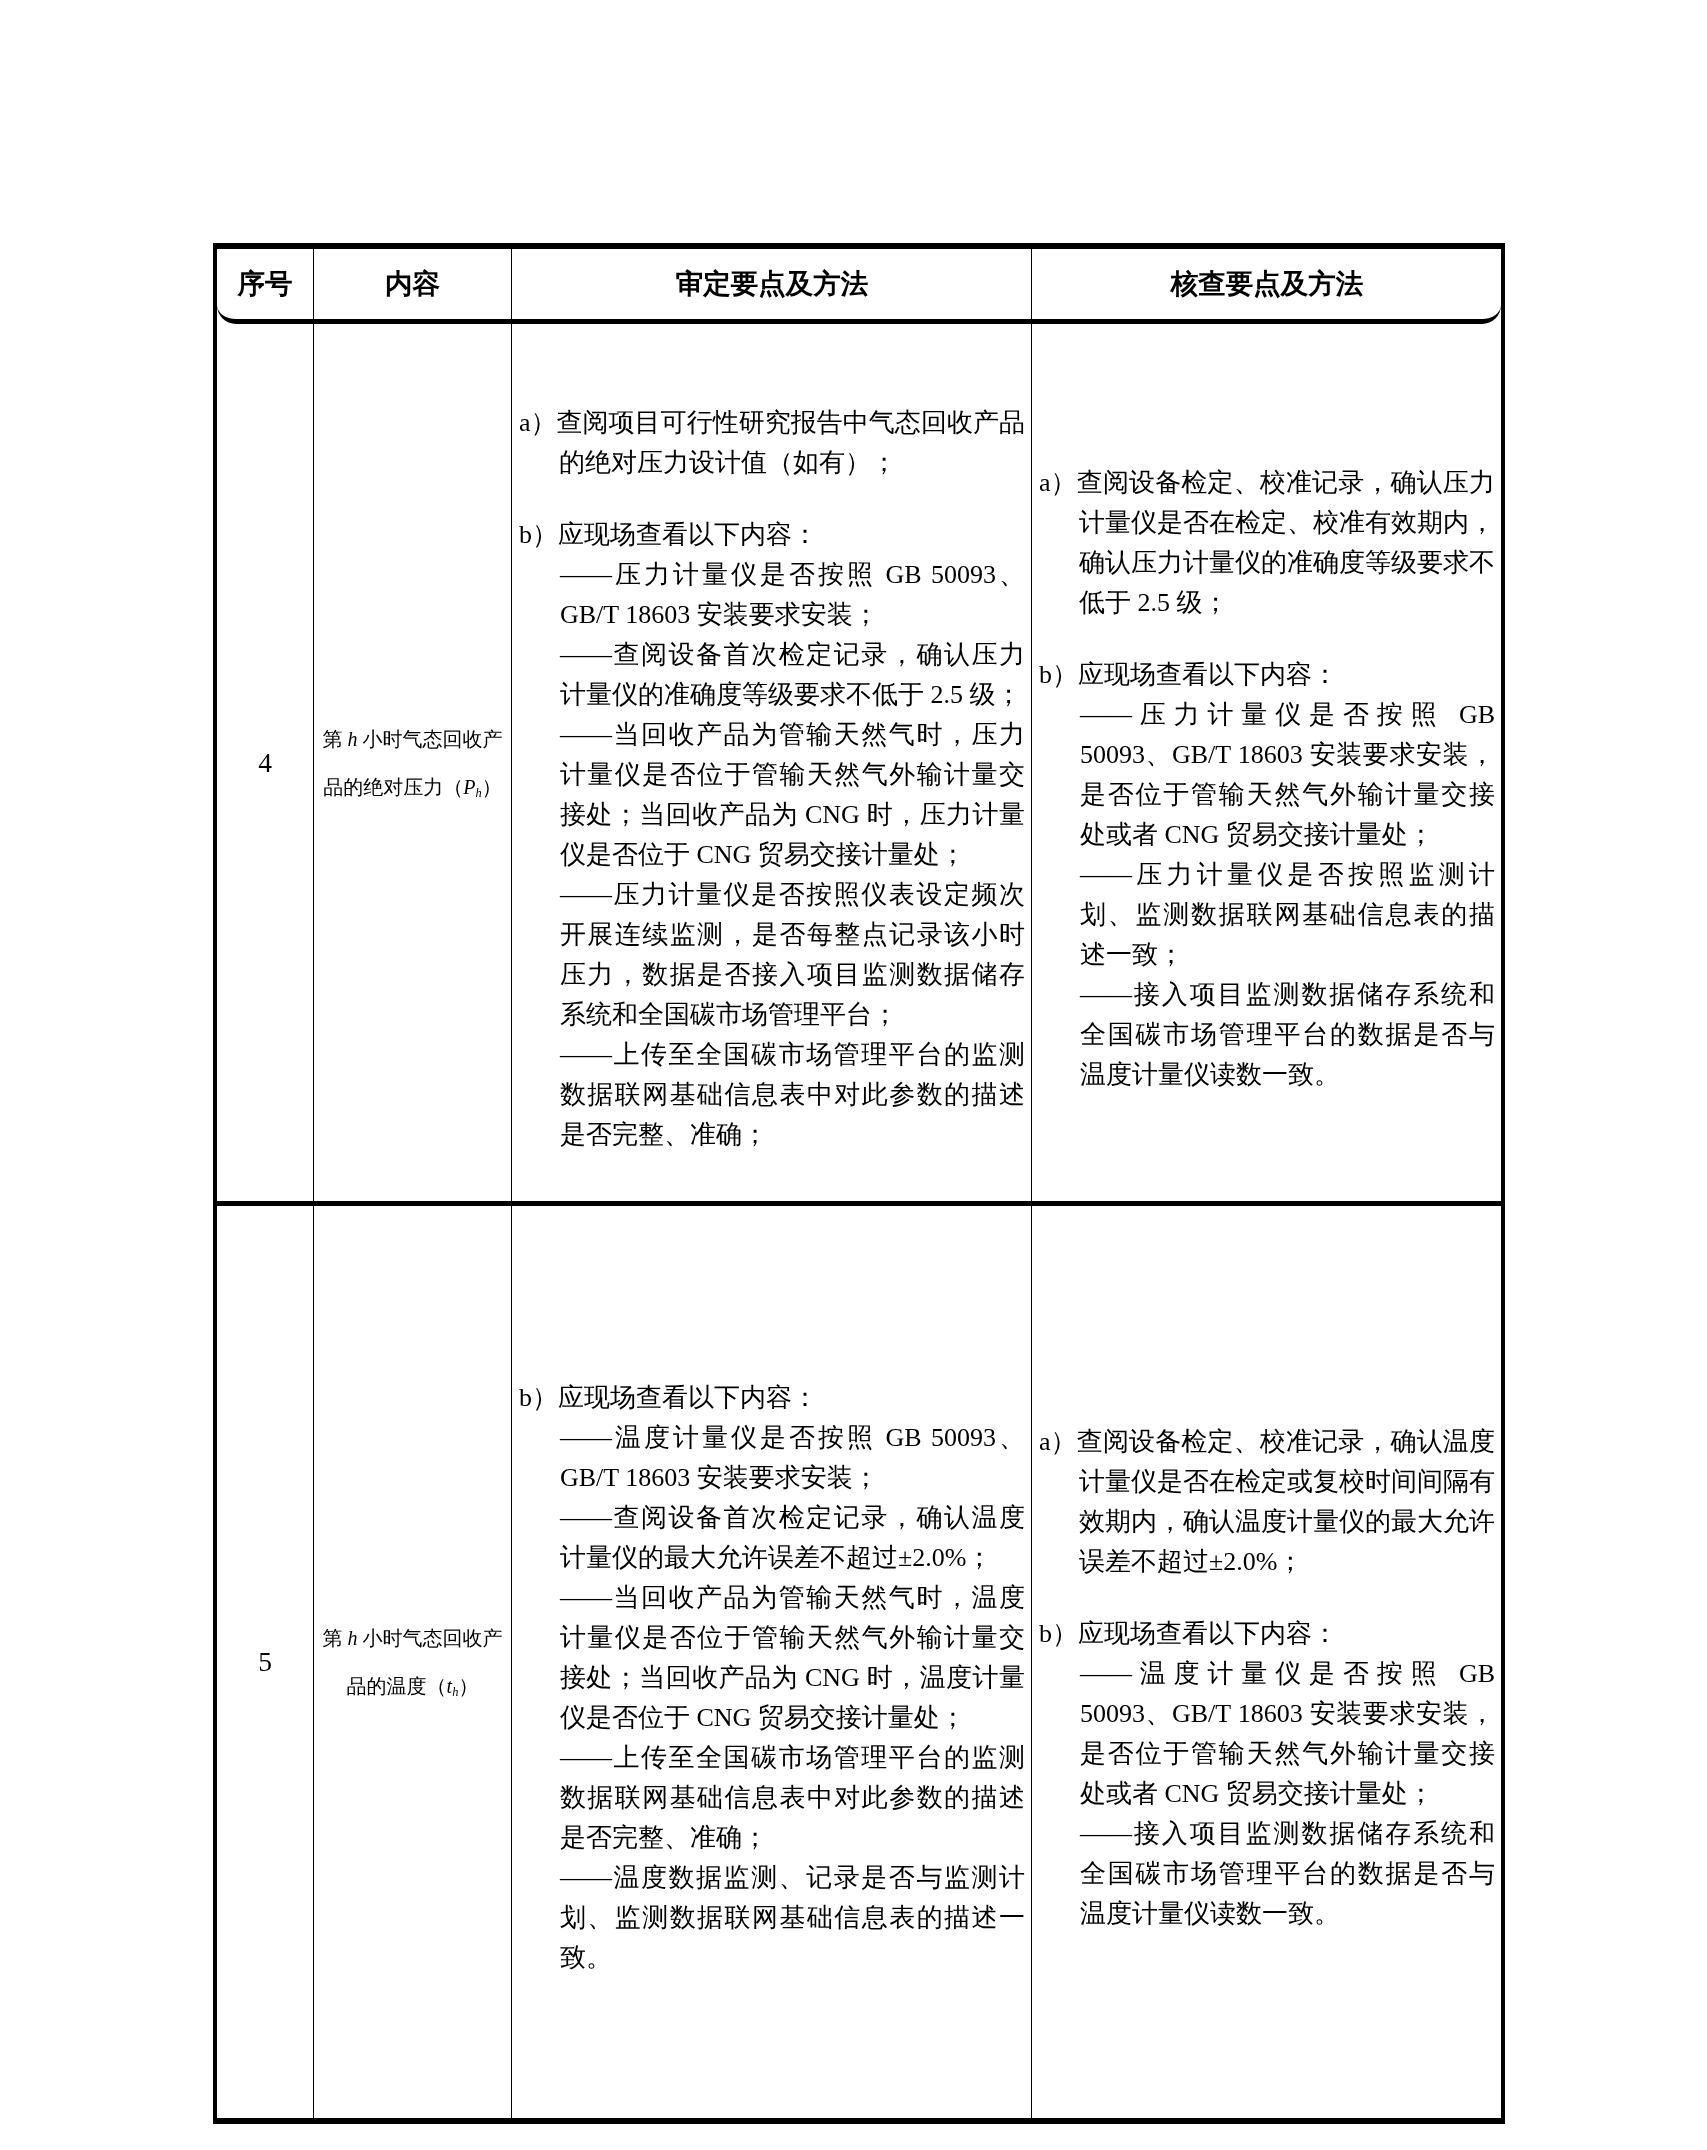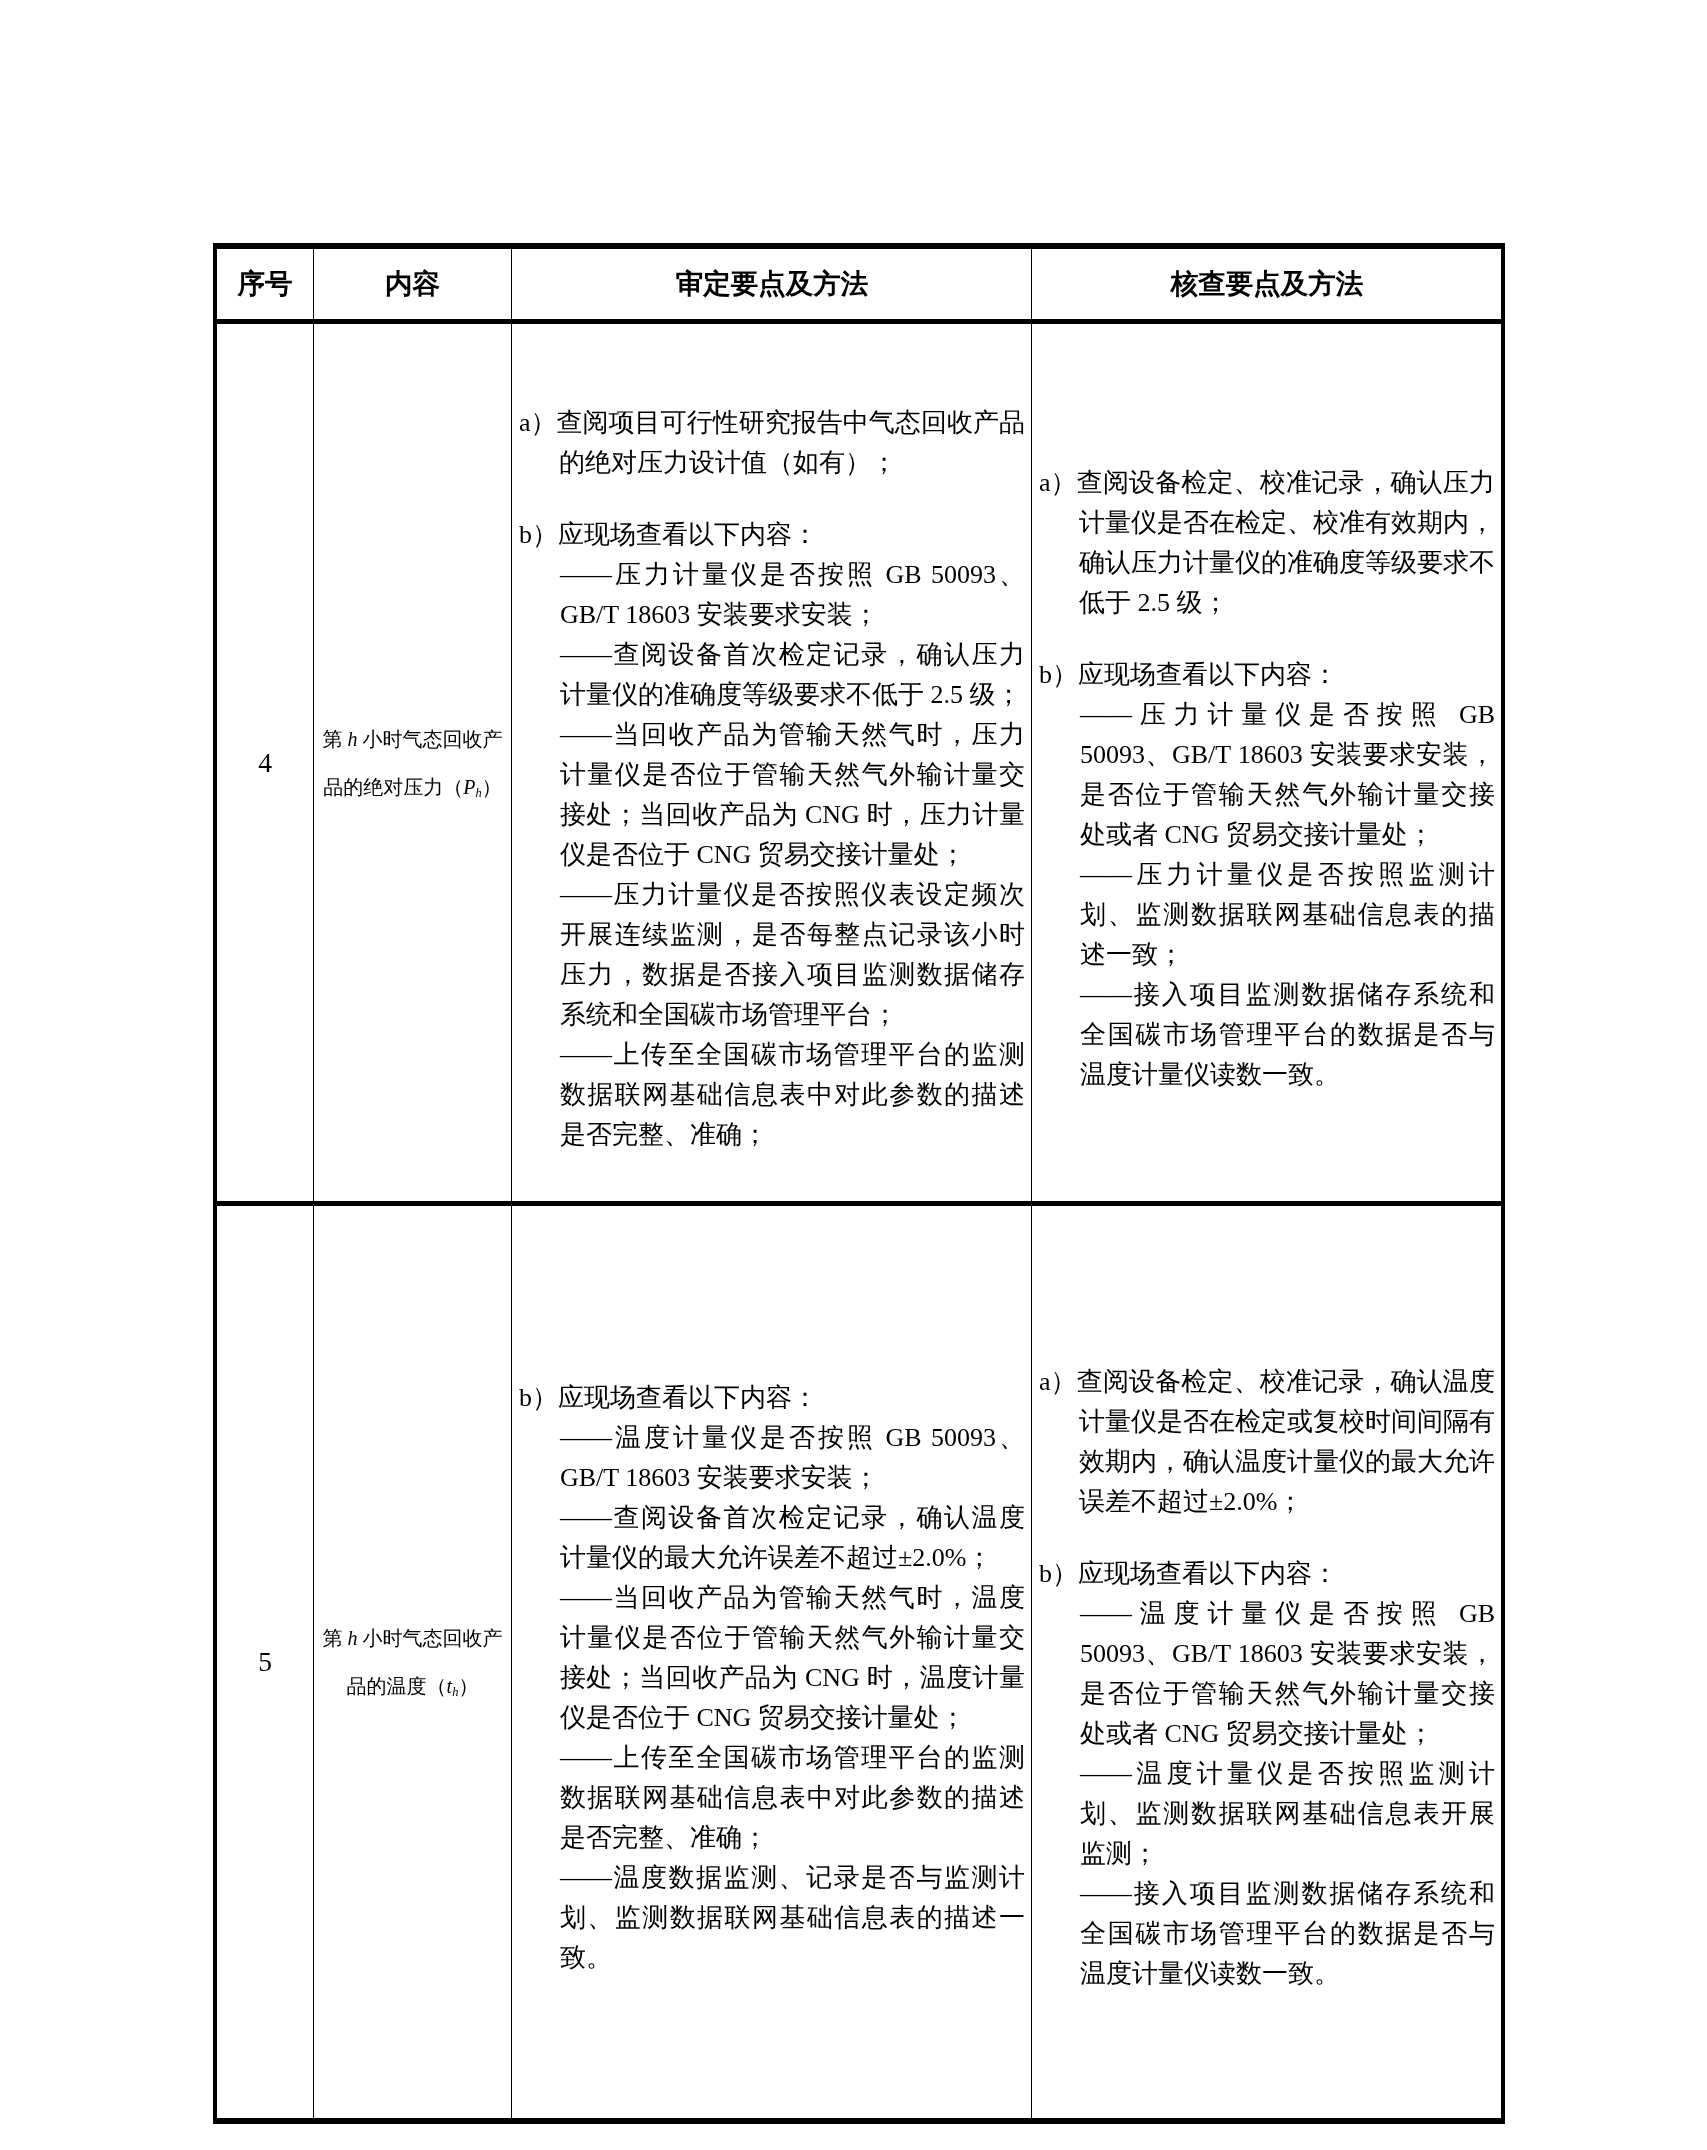--- a/index.html
+++ b/index.html
@@ -9,21 +9,21 @@
     font-family:"Liberation Serif","DejaVu Serif",serif;
     position:relative; overflow:hidden;
   }
   .tbl {
     position:absolute; left:213px; top:243px; width:1292px;
     border:4.3px solid #000; border-top-width:6.9px; border-bottom-width:6.9px;
     box-sizing:border-box; background:#fff;
   }
   .trow { display:flex; box-sizing:border-box; border-bottom:5.2px solid #000; }
   .trow:last-child { border-bottom:none; }
-  .h-row { height:75px; }
+  .h-row { height:75px;border-radius:19px; }
   .r-4 { height:882px; }
   .r-5 { height:912px; }
   .cell {
     box-sizing:border-box; border-right:1.7px solid #000;
     display:flex; flex-direction:column; justify-content:center;
     overflow:hidden;
   }
   .cell:last-child { border-right:none; }
   .col-no { width:97px; align-items:center; }
   .col-content { width:198px; align-items:center; }
@@ -95,19 +95,18 @@
       <div class="para p-dash">——温度计量仪是否按照 GB 50093、GB/T 18603 安装要求安装；</div>
       <div class="para p-dash">——查阅设备首次检定记录，确认温度计量仪的最大允许误差不超过±2.0%；</div>
       <div class="para p-dash">——当回收产品为管输天然气时，温度计量仪是否位于管输天然气外输计量交接处；当回收产品为 CNG 时，温度计量仪是否位于 CNG 贸易交接计量处；</div>
       <div class="para p-dash">——上传至全国碳市场管理平台的监测数据联网基础信息表中对此参数的描述是否完整、准确；</div>
       <div class="para p-dash">——温度数据监测、记录是否与监测计划、监测数据联网基础信息表的描述一致。</div>
     </div>
     <div class="cell col-he">
       <div class="para p-item">a）查阅设备检定、校准记录，确认温度计量仪是否在检定或复校时间间隔有效期内，确认温度计量仪的最大允许误差不超过±2.0%；</div>
       <div class="para p-item">b）应现场查看以下内容：</div>
       <div class="para p-dash">——温度计量仪是否按照 GB 50093、GB/T 18603 安装要求安装，是否位于管输天然气外输计量交接处或者 CNG 贸易交接计量处；</div>
-      <div class="para p-dash">——温度计量仪是否按照监测计划、监测数据联网基础信息表开展监测；</div>
       <div class="para p-dash">——接入项目监测数据储存系统和全国碳市场管理平台的数据是否与温度计量仪读数一致。</div>
     </div>
   </div>
 
 </div>
 
 
 </body></html>

